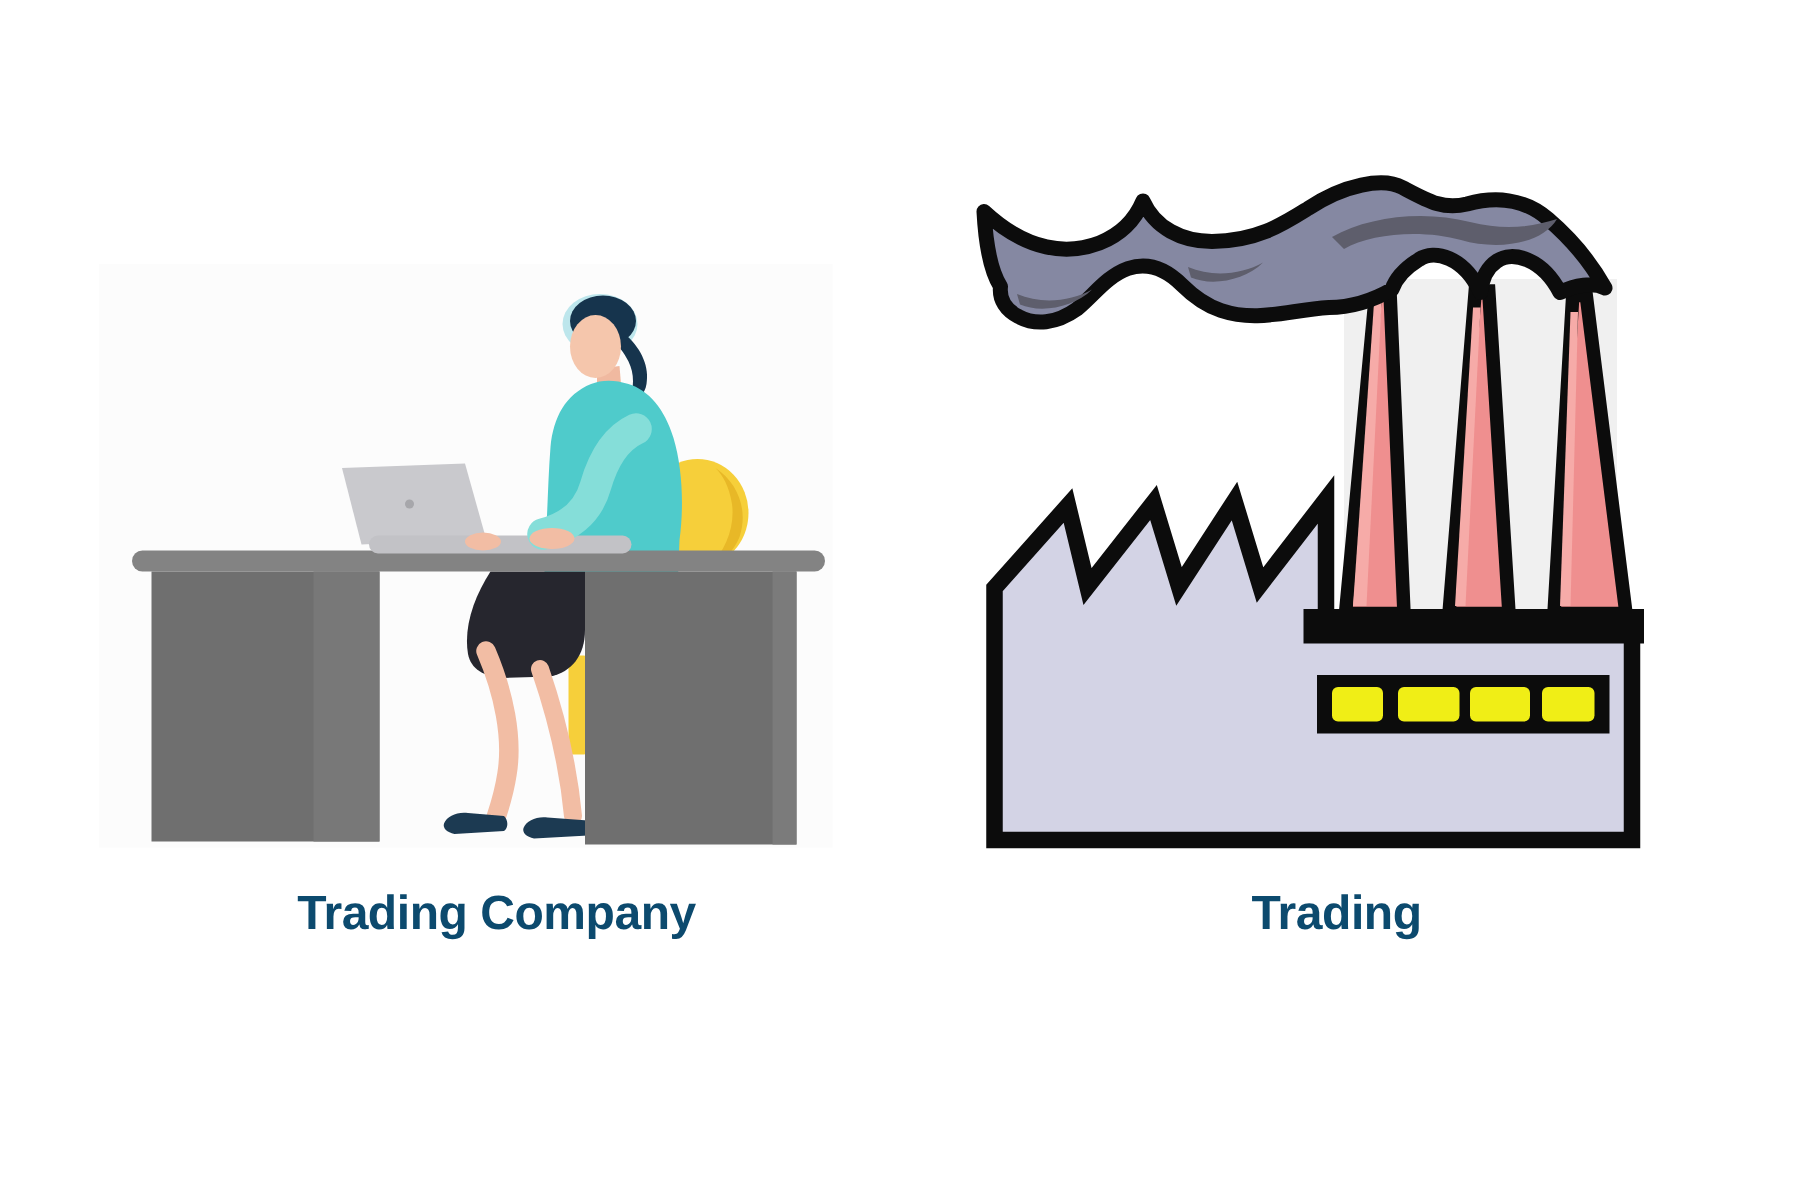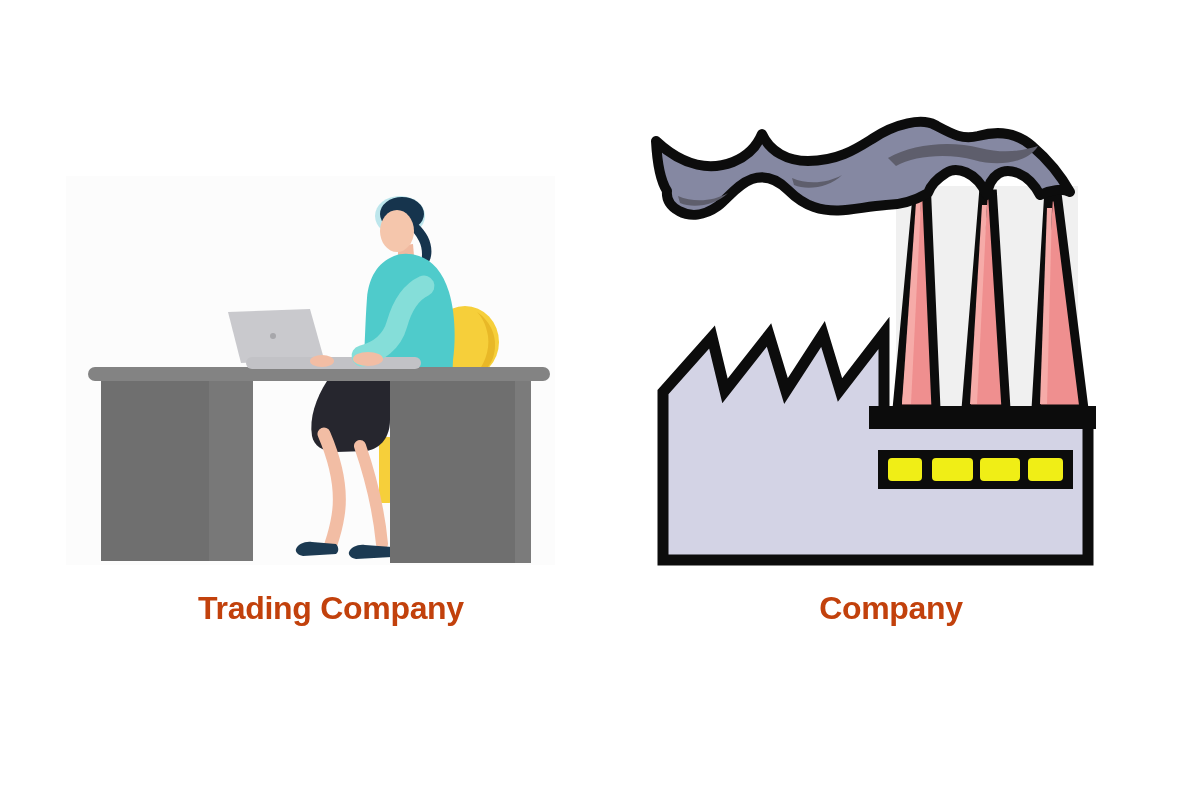--- a/index.html
+++ b/index.html
@@ -1,21 +1,21 @@
 <!DOCTYPE html>
 <html><head>
 <meta charset="utf-8">
 <style>
   html,body{margin:0;padding:0;}
   body{width:1200px;height:800px;position:relative;background:#ffffff;overflow:hidden;
        font-family:"Liberation Sans", sans-serif;}
   .canvas{position:absolute;left:0;top:0;width:1200px;height:800px;}
   .label{position:absolute;transform:translateX(-50%);white-space:nowrap;
          font-family:"Liberation Sans", sans-serif;font-weight:700;font-size:32px;
-         letter-spacing:-0.3px;color:#c2410c;line-height:40px;}
+         letter-spacing:-0.3px;color:#0c4a6e;line-height:40px;}
   .label-trading{left:331px;top:588px;}
   .label-factory{left:891px;top:588px;}
 </style>
 </head>
 <body>
 
 <svg class="canvas" viewBox="0 0 1200 800" xmlns="http://www.w3.org/2000/svg">
 
   <g>
     <rect x="66" y="176" width="489" height="389" fill="#fcfcfc"></rect>
@@ -109,13 +109,13 @@
                C 671 207 666 200 667 191
                C 660 180 657 160 656 141 Z" fill="#8588a2" stroke="#0c0c0c" stroke-width="10" stroke-linejoin="round"></path>
       <path d="M 678 196 C 694 203 714 201 728 193 C 716 205 694 209 680 203 Z" fill="#5e5e6c"></path>
       <path d="M 792 178 C 808 185 828 183 842 175 C 830 187 808 191 794 185 Z" fill="#5e5e6c"></path>
       <path d="M 888 158 C 912 144 950 140 980 148 C 1004 154 1022 151 1038 146 C 1028 163 998 167 974 160 C 950 153 914 155 896 166 Z" fill="#5e5e6c"></path>
     </g>
   </g>
 </svg>
 
 <div class="label label-trading">Trading Company</div>
-<div class="label label-factory">Company</div>
+<div class="label label-factory">Trading</div>
 
 </body></html>

